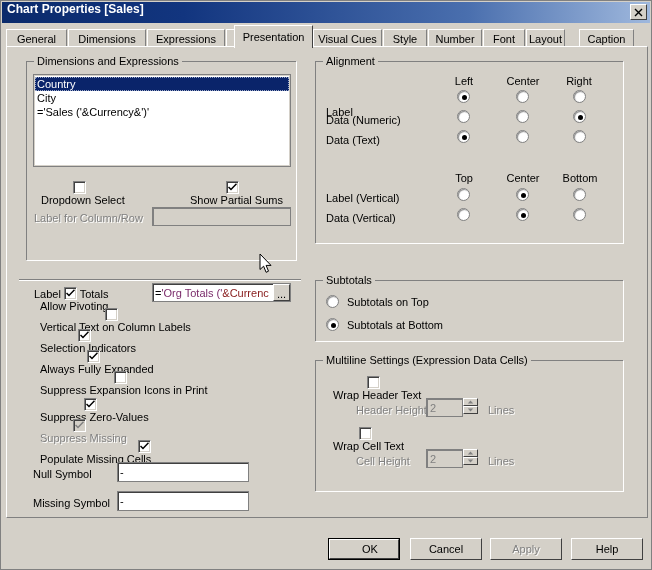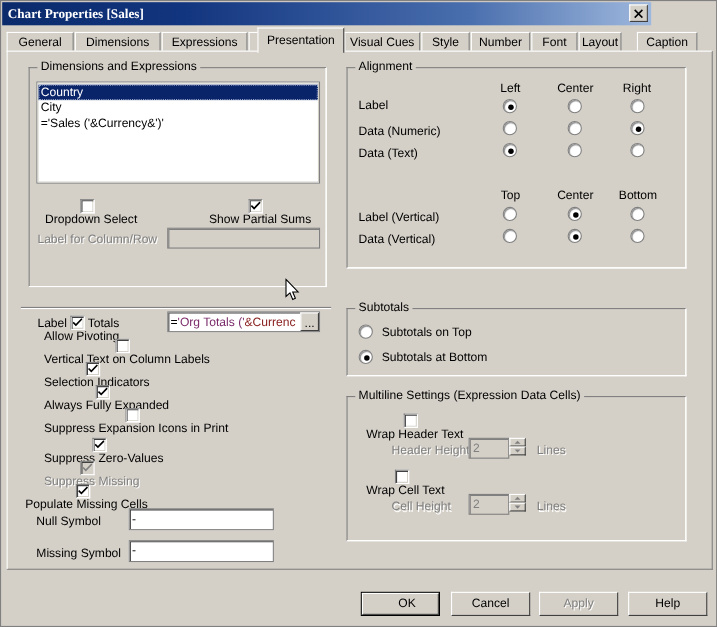--- a/index.html
+++ b/index.html
@@ -12,23 +12,23 @@
   }
   #app{
     position:relative;width:652px;height:570px;
     background:#d4d0c8;
     border:1px solid #808080;
     box-sizing:border-box;
   }
 
   
   .titlebar{
-    position:absolute;left:1px;top:1px;width:590px;height:21px;
+    position:absolute;left:1px;top:1px;width:648px;height:21px;
     background:linear-gradient(to right,#0a2a6b 0%,#12357f 28%,#4a6fae 72%,#9fb8dd 100%);
-    display:flex;align-items:center;font-family:Liberation Serif, serif;
+    display:flex;align-items:flex-start;
   }
   .titlebar .ttl{
     color:#fff;font-weight:bold;font-size:12px;margin-left:5px;
     letter-spacing:0px;text-shadow:none;white-space:nowrap;
   }
   .closebtn{
     position:absolute;right:3px;top:2px;width:17px;height:16px;
     background:#d4d0c8;
     border-top:1px solid #fff;border-left:1px solid #fff;
     border-right:1px solid #404040;border-bottom:1px solid #404040;
@@ -337,21 +337,21 @@
 
     <div class="cbrow" style="left:26px;top:372px;">
       <span class="cbox dis">
         <svg width="9" height="9" viewBox="0 0 9 9">
             <path d="M0.5 4 L3 6.5 L8.5 0.8" stroke="#808080" stroke-width="1.5" fill="none"></path>
           </svg>
       </span>
       <span class="cblabel dis">Suppress Missing</span>
     </div>
 
-    <div class="cbrow" style="left:9px;top:393px;">
+    <div class="cbrow" style="left:26px;top:393px;align-items:flex-end;">
       <span class="cbox">
         <svg width="9" height="9" viewBox="0 0 9 9">
             <path d="M0.5 4 L3 6.5 L8.5 0.8" stroke="#000" stroke-width="1.5" fill="none"></path>
           </svg>
       </span>
       <span class="cblabel">Populate Missing Cells</span>
     </div>
 
     <div class="lbl" style="left:26px;top:421px;">Null Symbol</div>
     <div class="tfield" style="left:110px;top:415px;width:132px;height:20px;">-</div>
@@ -360,21 +360,21 @@
     <div class="tfield" style="left:110px;top:444px;width:132px;height:20px;">-</div>
 
     <div class="group" style="left:308px;top:14px;width:309px;height:183px;">
       <div class="ginner"></div>
       <div class="glabel">Alignment</div>
 
       <div class="hdr" style="left:128px;top:13px;width:40px;text-align:center;">Left</div>
       <div class="hdr" style="left:182px;top:13px;width:50px;text-align:center;">Center</div>
       <div class="hdr" style="left:243px;top:13px;width:40px;text-align:center;">Right</div>
 
-      <div class="lbl" style="left:10px;top:28px;">Label</div>
+      <div class="lbl" style="left:10px;top:44px;">Label</div>
       <div class="rrow" style="left:141px;top:28px;">
         <span class="radio">
             <span class="dot"></span>
           </span>
       </div>
       <div class="rrow" style="left:200px;top:28px;">
         <span class="radio"></span>
       </div>
       <div class="rrow" style="left:257px;top:28px;">
         <span class="radio"></span>

